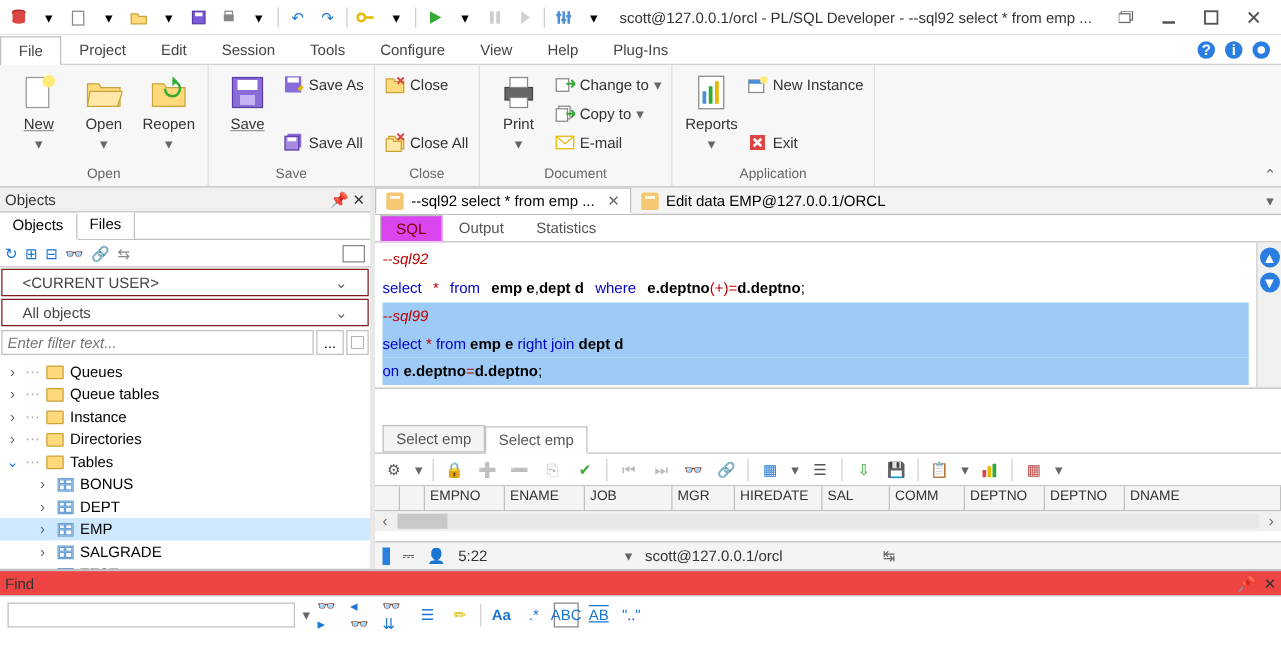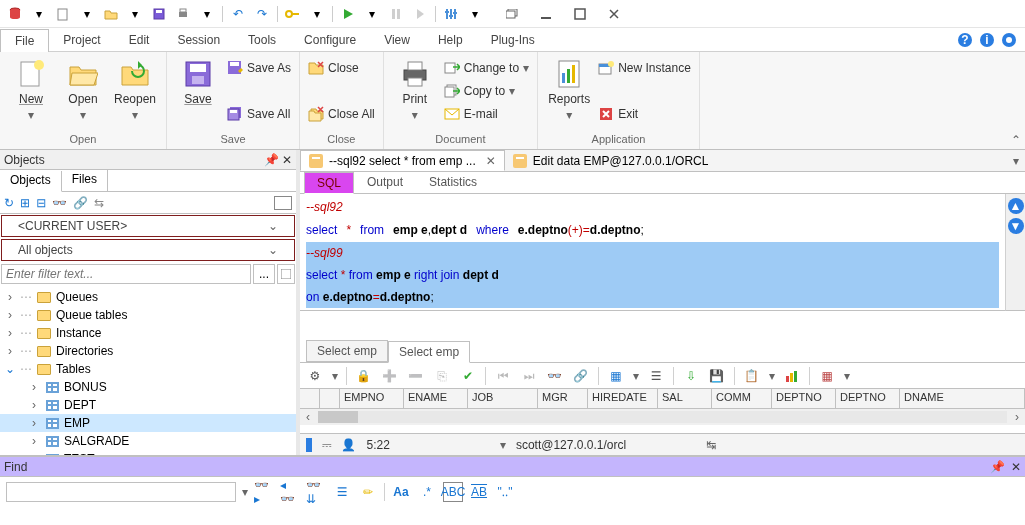--- a/index.html
+++ b/index.html
@@ -88,21 +88,21 @@
 .gridtools .tb { width:18px; height:18px; display:flex; align-items:center; justify-content:center; color:#555; }
 .grid { flex:1; overflow:hidden; }
 .grid .hdr { display:flex; background:#f4f4f4; border-bottom:1px solid #c0c0c0; height:20px; }
 .grid .hdr .cell { border-right:1px solid #c0c0c0; padding:2px 4px; color:#333; font-size:11px; white-space:nowrap; overflow:hidden; }
 .grid .hscroll { height:16px; background:#f0f0f0; display:flex; align-items:center; }
 .grid .hscroll .arrow { width:16px; text-align:center; color:#666; }
 
 .statusbar { height:22px; display:flex; align-items:center; background:#f4f4f4; border-top:1px solid #c0c0c0; padding:0 6px; gap:10px; color:#333; }
 .statusbar .blue { width:6px; height:14px; background:#2a7de1; }
 
-.findbar { height:20px; display:flex; align-items:center; background:#c4b5fd; border-top:1px solid #c0c0c0; padding:0 4px; color:#333; }
+.findbar { height:20px; display:flex; align-items:center; background:#ef4444; border-top:1px solid #c0c0c0; padding:0 4px; color:#333; }
 .findbar .sp { flex:1; }
 .findbody { height:30px; display:flex; align-items:center; padding:0 6px; gap:6px; border-top:1px solid #c0c0c0; }
 .findbody input { flex:0 0 230px; border:1px solid #c0c0c0; height:20px; padding:0 4px; }
 .findbody .fb { width:20px; height:20px; display:flex; align-items:center; justify-content:center; color:#1976d2; }
 .findbody .fsep { width:1px; height:18px; background:#d0d0d0; }
 
 svg { display:block; }
 .underline { text-decoration: underline; text-decoration-color:#999; }
 </style>
 </head>
@@ -178,20 +178,21 @@
           <rect x="2" y="2" width="2" height="10" fill="#4a90d9"></rect>
           <rect x="6" y="2" width="2" height="10" fill="#4a90d9"></rect>
           <rect x="10" y="2" width="2" height="10" fill="#4a90d9"></rect>
           <rect x="1" y="4" width="4" height="2" fill="#4a90d9"></rect>
           <rect x="5" y="8" width="4" height="2" fill="#4a90d9"></rect>
           <rect x="9" y="5" width="4" height="2" fill="#4a90d9"></rect>
         </svg>
       </span>
     <span class="qbtn">▾</span>
   </div>
+  <div class="title">scott@127.0.0.1/orcl - PL/SQL Developer - --sql92 select * from emp  ...</div>
   <div class="winbtns">
     <span class="wb">
         <svg width="12" height="10">
           <rect x="2" y="0" width="9" height="7" fill="none" stroke="#666"></rect>
           <rect x="0" y="2" width="9" height="7" fill="#fff" stroke="#666"></rect>
         </svg>
       </span>
     <span class="wb">
         <svg width="12" height="12">
           <rect x="1" y="9" width="10" height="2" fill="#555"></rect>

